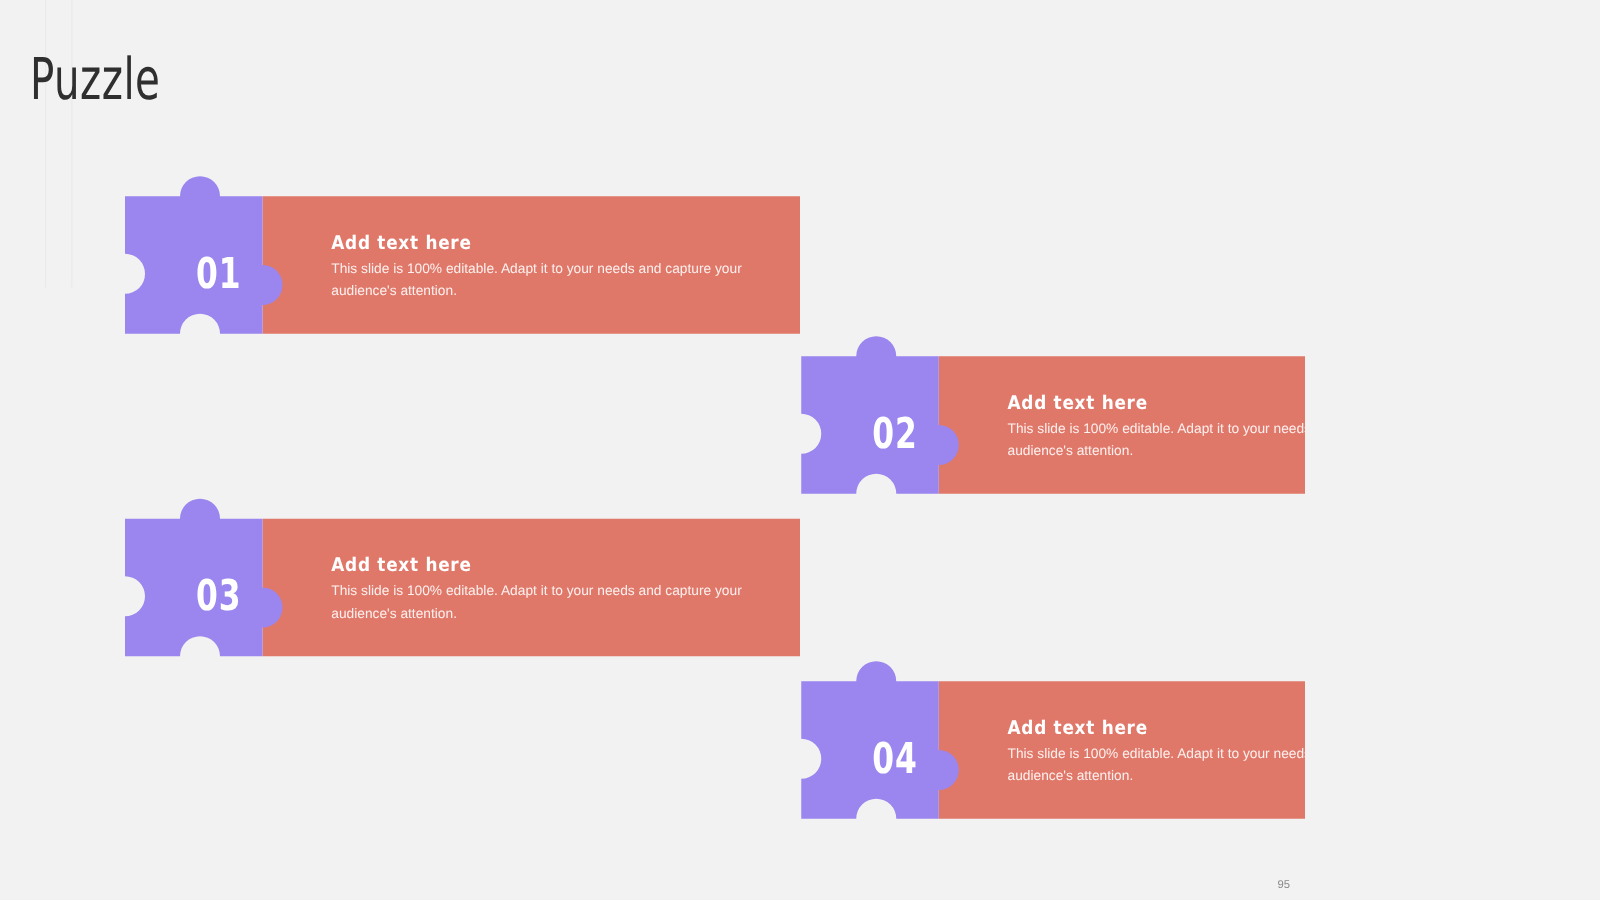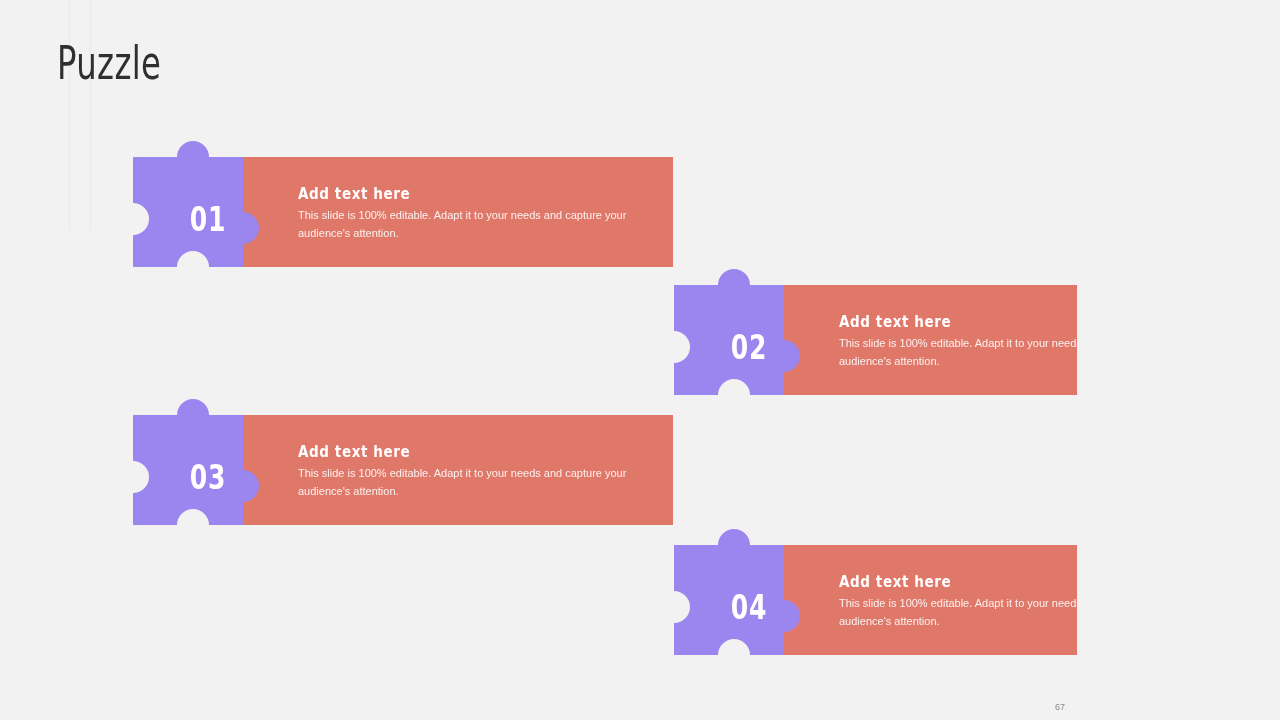--- a/index.html
+++ b/index.html
@@ -16,21 +16,20 @@
   }
 
   #slide {
     position: absolute;
     left: 0;
     top: 0;
     width: 1044px;
     height: 720px;
     background: #f2f2f2;
     overflow: hidden;
-    margin-left: 33px;
   }
 
   
   .deco-line {
     position: absolute;
     top: 0;
     width: 1px;
     height: 230px;
     background: #eaeaea;
   }
@@ -245,15 +244,15 @@
                  A16,16 0 0 0 44,110
                  L0,110
                  L0,78
                  A16,16 0 0 0 0,46
                  Z" fill="#9b85ee"></path>
       </svg>
     </div>
     <div class="piece-number">04</div>
   </div>
 
-  <div id="page-number">67</div>
+  <div id="page-number">95</div>
 
 </div>
 
 </body></html>

